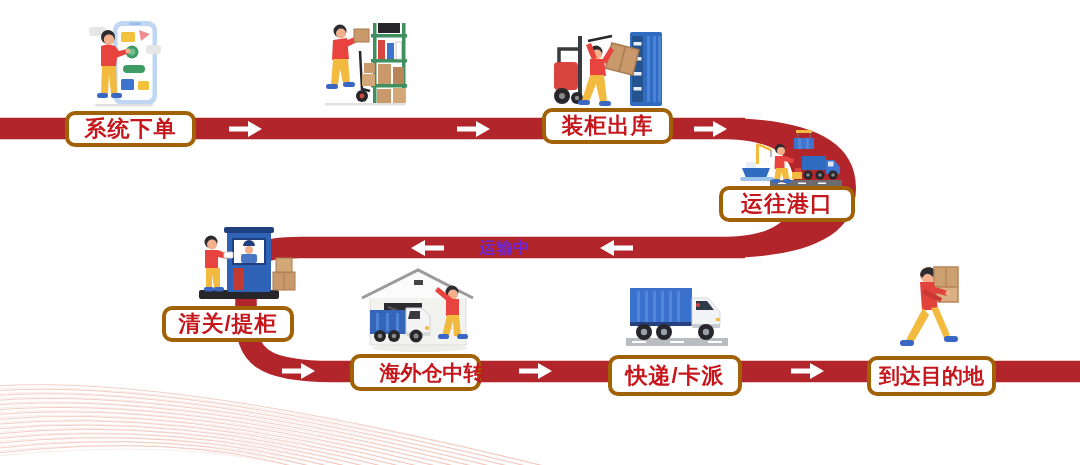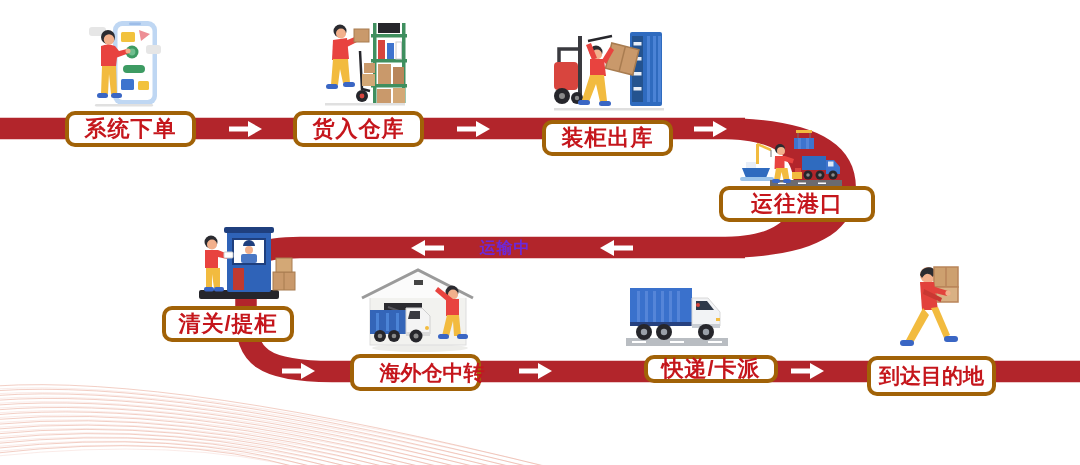--- a/index.html
+++ b/index.html
@@ -271,26 +271,25 @@
     <path d="M44 24 L60 29 L59 34 L43 30 Z" fill="#E2423C"></path>
     <circle cx="60" cy="31" r="2.6" fill="#F2B08C"></circle>
     <path d="M36 27 L54 36 L52.5 40 L35 32 Z" fill="#C93832"></path>
     <path d="M35 46 L18 78 L25 81 L41 53 Z" fill="#F2BB3F"></path>
     <path d="M43 46 L56 76 L62 73 L50 45 Z" fill="#F2BB3F"></path>
     <rect x="12" y="78" width="14" height="6" rx="3" fill="#3A66C4"></rect>
     <rect x="56" y="74" width="14" height="6" rx="3" fill="#3A66C4"></rect>
   </svg>
 
   <div class="step-box" style="left:65px;top:111px;width:131px;height:36px;">系统下单</div>
-  <div class="step-box" style="left:293px;top:111px;width:131px;height:36px;">货入仓库</div>
-  <div class="step-box" style="left:542px;top:108px;width:131px;height:36px;margin-top:12px;">装柜出库</div>
-  <div class="step-box" style="left:719px;top:186px;width:156px;height:36px;">运往港口</div>
+  <div class="step-box" style="left:542px;top:108px;width:131px;height:36px;">装柜出库</div>
+  <div class="step-box" style="left:719px;top:186px;width:136px;height:36px;">运往港口</div>
   <div class="step-box" style="left:162px;top:306px;width:132px;height:36px;">清关/提柜</div>
   <div class="step-box small" style="left:350px;top:354px;width:131px;height:37px;padding-left:33px;">海外仓中转</div>
-  <div class="step-box" style="left:644px;top:355px;width:134px;height:28px;">快递/卡派</div>
+  <div class="step-box" style="left:608px;top:355px;width:134px;height:41px;">快递/卡派</div>
   <div class="step-box small" style="left:867px;top:356px;width:129px;height:40px;">到达目的地</div>
 
   <svg class="arrow" style="left:229px;top:120px;" width="34" height="18" viewBox="0 0 34 18">
     <polygon points="0,6.5 19,6.5 19,1 33,9 19,17 19,11.5 0,11.5" fill="#fff"></polygon>
     </svg>
   <svg class="arrow" style="left:457px;top:120px;" width="34" height="18" viewBox="0 0 34 18">
     <polygon points="0,6.5 19,6.5 19,1 33,9 19,17 19,11.5 0,11.5" fill="#fff"></polygon>
     </svg>
   <svg class="arrow" style="left:694px;top:120px;" width="34" height="18" viewBox="0 0 34 18">
     <polygon points="0,6.5 19,6.5 19,1 33,9 19,17 19,11.5 0,11.5" fill="#fff"></polygon>

